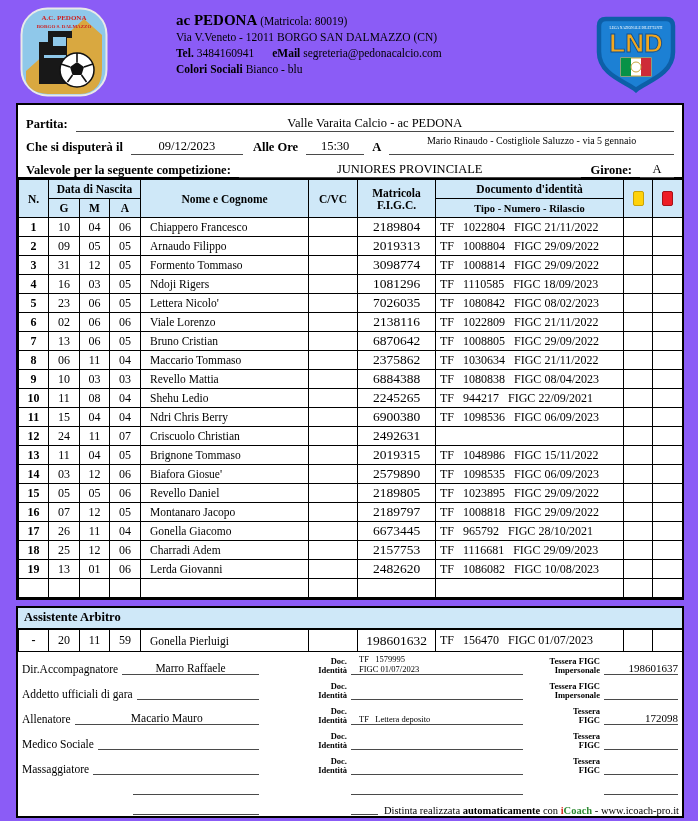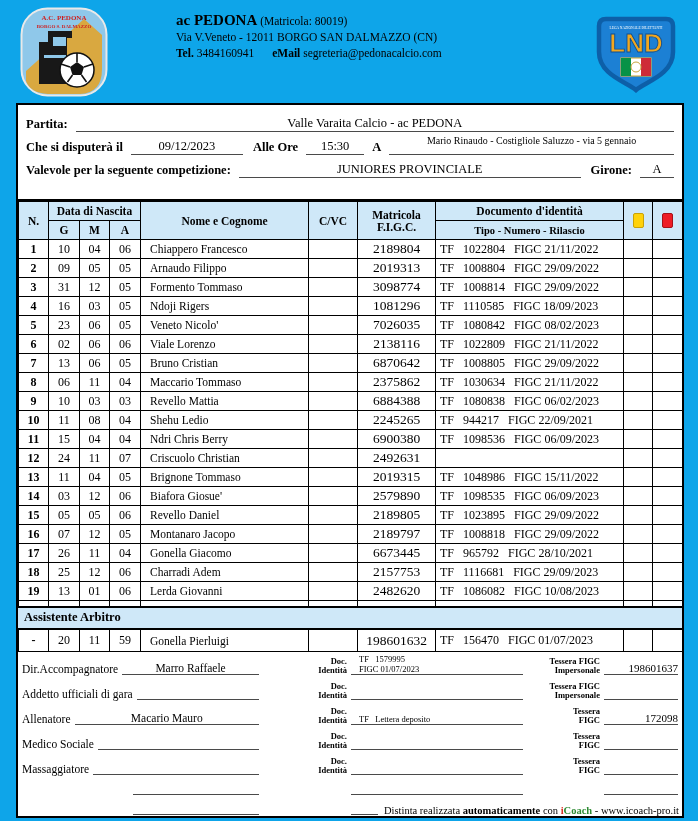--- a/index.html
+++ b/index.html
@@ -1,32 +1,32 @@
 <!DOCTYPE html>
 <html><head>
 <meta charset="utf-8">
 <style>
   *{box-sizing:border-box;margin:0;padding:0}
   html,body{background:#fff}
   body{width:698px;height:821px;font-family:"Liberation Serif","DejaVu Serif",serif;color:#000;position:relative;overflow:hidden}
-  .page{position:absolute;inset:0;background:#0ea5e9}
+  .page{position:absolute;inset:0;background:#8b5cf6}
 
   
   .club-header{position:absolute;top:0;left:0;width:698px;height:100px}
   .pedona-logo{position:absolute;top:7px;left:20px}
   .lnd-logo{position:absolute;top:15px;right:20px}
   .club-info{position:absolute;top:12px;left:176px;font-size:11.5px;line-height:16px;white-space:nowrap}
   .club-name{font-weight:bold;font-size:15px}
   .mat-note{font-size:11.5px}
   .b{font-weight:bold}
   .tel-gap{display:inline-block;width:18px}
 
   
   .block-a{position:absolute;top:103px;left:16px;width:668px;border:2px solid #000;background:#fff}
-  .match-info{height:96px;padding:4px 8px 0 8px;border-bottom:2px solid #000}
+  .match-info{height:74px;padding:4px 8px 0 8px;border-bottom:2px solid #000}
   .mi-row{display:flex;align-items:flex-end;height:23px;font-size:12.5px}
   .mi-label{font-weight:bold;white-space:nowrap;padding-right:8px}
   .mi-line{border-bottom:1.5px solid #4a4a4a;text-align:center;white-space:nowrap;overflow:hidden}
   .grow{flex:1}
   .mi-date{width:112px;margin-right:10px}
   .mi-time{width:58px;margin-right:8px}
   .mi-venue{font-size:10px;padding-bottom:8px}
   .mi-girone{width:34px}
 
   table{border-collapse:collapse;table-layout:fixed;width:664px}
@@ -92,20 +92,21 @@
         <path d="M57 46 v9 M64 60 l9 -3 M61.5 68 l5 7 M52.5 68 l-5 7 M50 60 l-9 -3" stroke="#111" stroke-width="1.6" fill="none"></path>
         <text x="44" y="13" text-anchor="middle" font-size="7" font-weight="bold" fill="#cf1f1f">A.C. PEDONA</text>
         <text x="44" y="21" text-anchor="middle" font-size="5" font-weight="bold" fill="#cf1f1f">BORGO S. DALMAZZO</text>
       </svg>
     </div>
 
     <div class="club-info">
       <div><span class="club-name">ac PEDONA</span> <span class="mat-note">(Matricola: 80019)</span></div>
       <div>Via V.Veneto - 12011 BORGO SAN DALMAZZO (CN)</div>
       <div><span class="b">Tel.</span> <span>3484160941</span><span class="tel-gap"></span><span class="b">eMail</span> <span>segreteria@pedonacalcio.com</span></div>
+      <div><span class="b">Colori Sociali</span> <span>Bianco - blu</span></div>
     </div>
 
     <div class="lnd-logo">
       <svg width="84" height="78" viewBox="0 0 84 78">
         <path d="M42 75 C33 67 5 60 5 37 L5 11 Q5 4 12 4 L72 4 Q79 4 79 11 L79 37 C79 60 51 67 42 75 Z" fill="#1c80d4" stroke="#0d5fa8" stroke-width="4.5"></path>
         <text x="42" y="13.5" text-anchor="middle" font-size="3.6" fill="#ffffff">LEGA NAZIONALE DILETTANTI</text>
         <text x="42" y="37" text-anchor="middle" font-size="26" font-weight="bold" fill="#f2a71e" stroke="#0d4f94" stroke-width="0.9" font-family="Liberation Sans, sans-serif">LND</text>
         <rect x="27" y="43" width="30" height="18" fill="#ffffff" stroke="#d8b24a" stroke-width="1.2"></rect>
         <rect x="27" y="43" width="10" height="18" fill="#079247"></rect>
         <rect x="47" y="43" width="10" height="18" fill="#ce2b37"></rect>
@@ -221,21 +222,21 @@
             <td class="c-matr">1081296</td>
             <td class="c-doc">TF   1110585   FIGC 18/09/2023</td>
             <td></td>
             <td></td>
           </tr>
           <tr>
             <td class="c-n">5</td>
             <td class="c-d">23</td>
             <td class="c-d">06</td>
             <td class="c-d">05</td>
-            <td class="c-name">Veneto Nicolo'</td>
+            <td class="c-name">Lettera Nicolo'</td>
             <td class="c-d"></td>
             <td class="c-matr">7026035</td>
             <td class="c-doc">TF   1080842   FIGC 08/02/2023</td>
             <td></td>
             <td></td>
           </tr>
           <tr>
             <td class="c-n">6</td>
             <td class="c-d">02</td>
             <td class="c-d">06</td>
@@ -272,21 +273,21 @@
             <td></td>
           </tr>
           <tr>
             <td class="c-n">9</td>
             <td class="c-d">10</td>
             <td class="c-d">03</td>
             <td class="c-d">03</td>
             <td class="c-name">Revello Mattia</td>
             <td class="c-d"></td>
             <td class="c-matr">6884388</td>
-            <td class="c-doc">TF   1080838   FIGC 06/02/2023</td>
+            <td class="c-doc">TF   1080838   FIGC 08/04/2023</td>
             <td></td>
             <td></td>
           </tr>
           <tr>
             <td class="c-n">10</td>
             <td class="c-d">11</td>
             <td class="c-d">08</td>
             <td class="c-d">04</td>
             <td class="c-name">Shehu Ledio</td>
             <td class="c-d"></td>

